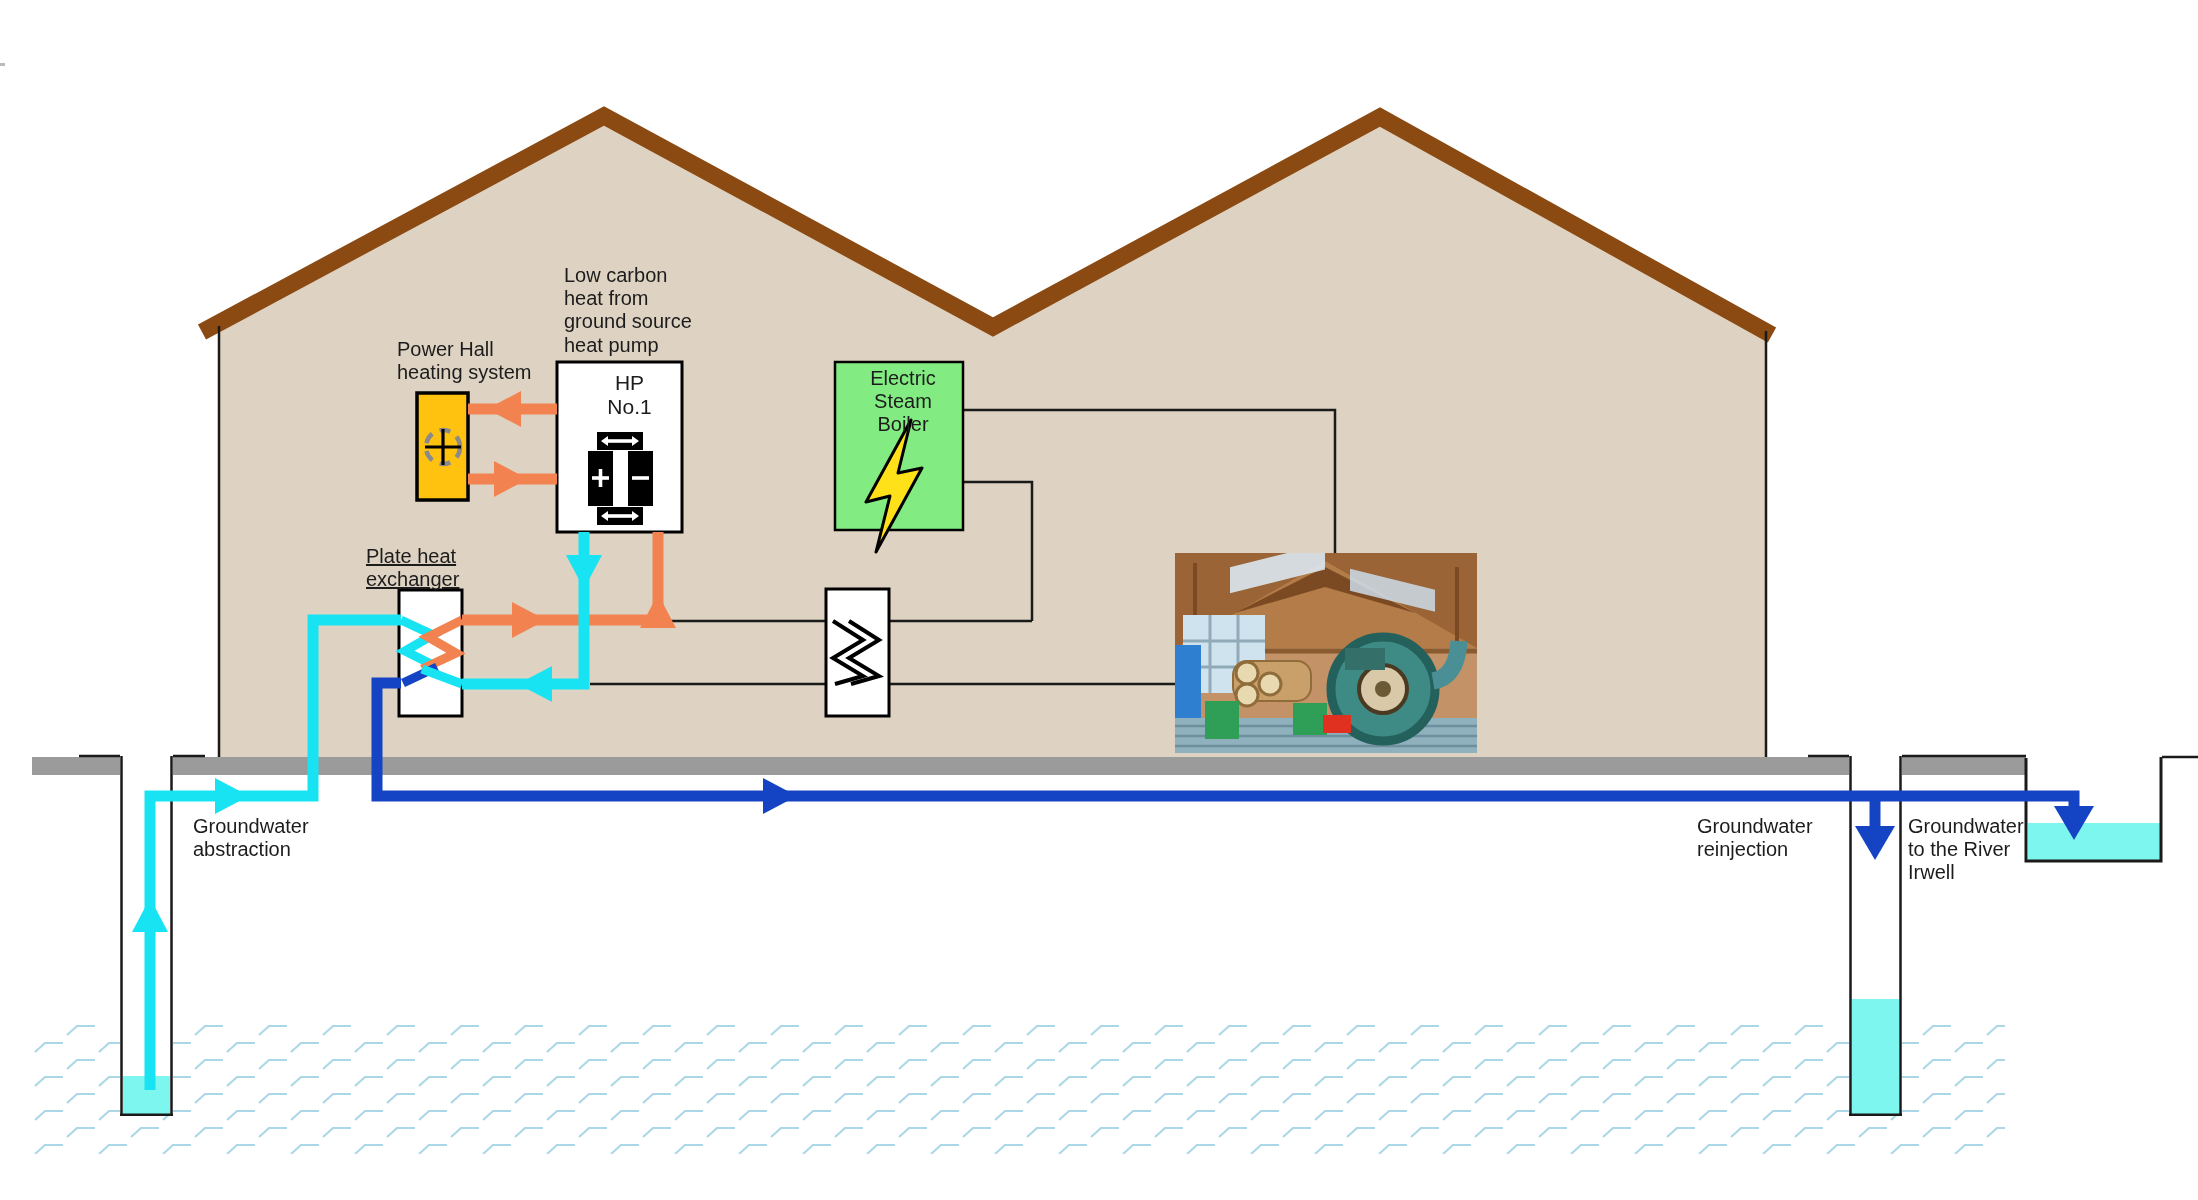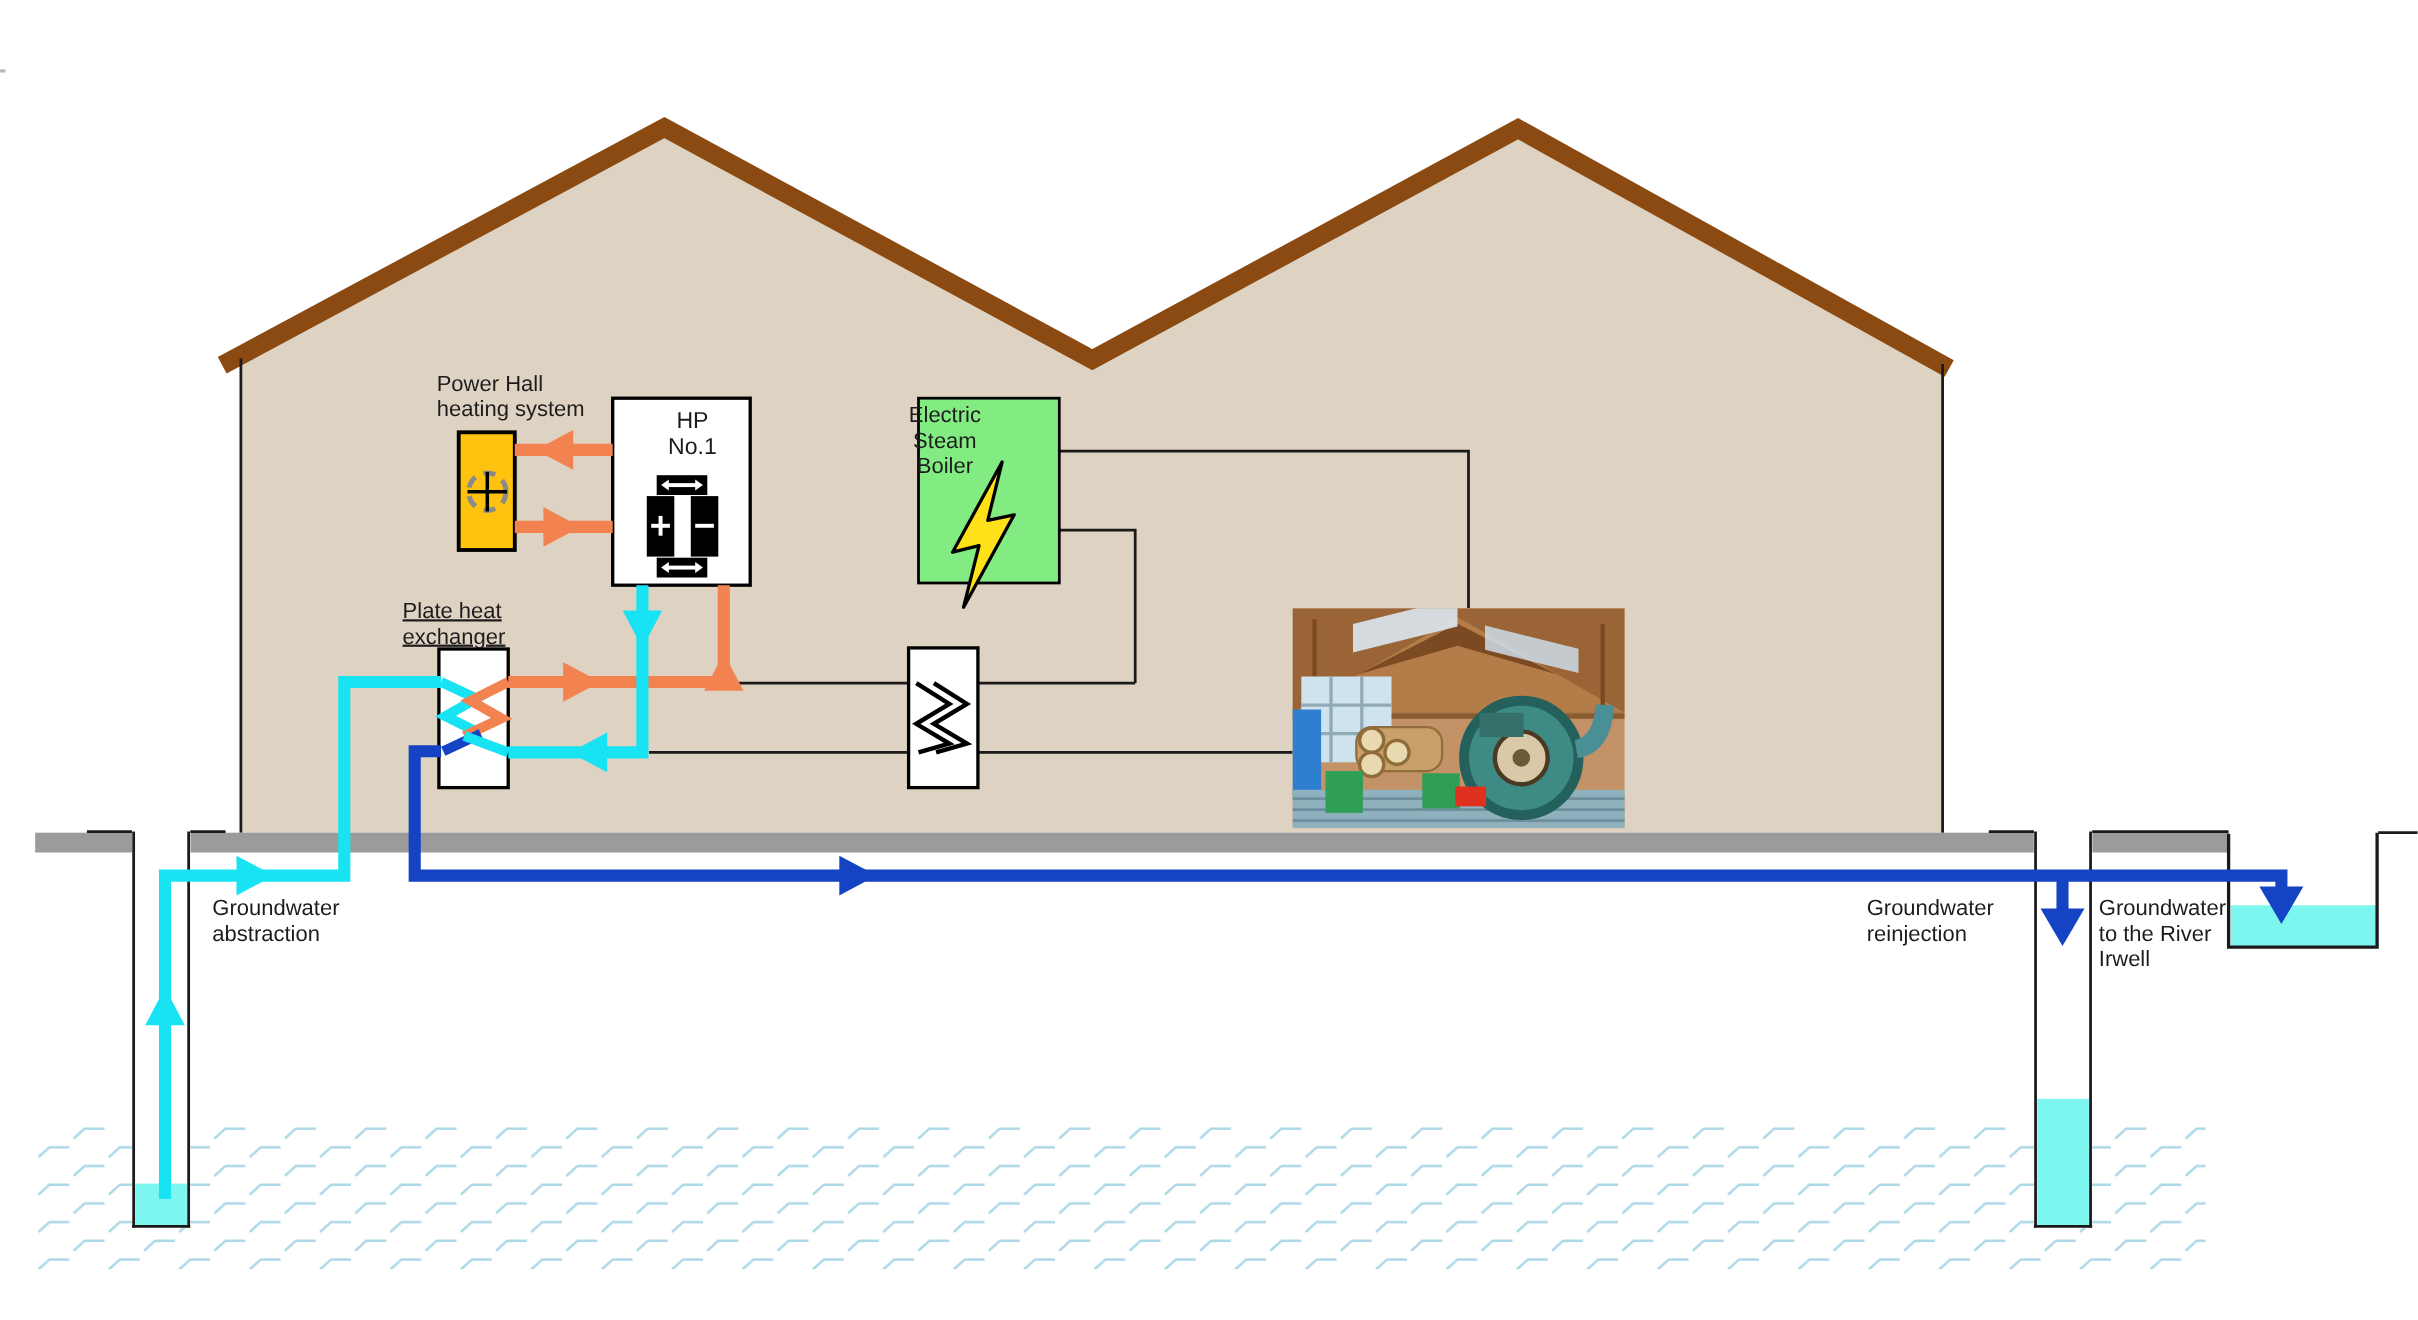--- a/index.html
+++ b/index.html
@@ -205,25 +205,29 @@
   <g fill="none" stroke-linejoin="miter">
     <polyline points="401,620 433,635 405,651 437,667" stroke="#17e3f3" stroke-width="9"></polyline>
     <polyline points="462,620 428,637 456,653 422,669" stroke="#f28350" stroke-width="9"></polyline>
     <polyline points="437,667 403,683" stroke="#1443c4" stroke-width="9"></polyline>
     <polyline points="422,669 462,684" stroke="#17e3f3" stroke-width="9"></polyline>
   </g>
 
   <rect x="0" y="63" width="5" height="3" fill="#bbbbbb"></rect>
 </svg>
 
+  <div class="lbl" style="left:564px;top:264px;">Low carbon
+heat from
+ground source
+heat pump</div>
   <div class="lbl" style="left:397px;top:338px;">Power Hall
 heating system</div>
   <div class="lbl center" style="left:557px;top:371px;width:145px;font-size:21px;">HP
 No.1</div>
-  <div class="lbl center" style="left:791px;top:367px;width:136px;">Electric
+  <div class="lbl center" style="left:835px;top:367px;width:136px;">Electric
 Steam
 Boiler</div>
   <div class="lbl" style="left:366px;top:545px;text-decoration:underline;">Plate heat
 exchanger</div>
   <div class="lbl" style="left:193px;top:815px;">Groundwater
 abstraction</div>
   <div class="lbl" style="left:1697px;top:815px;">Groundwater
 reinjection</div>
   <div class="lbl" style="left:1908px;top:815px;">Groundwater
 to the River

